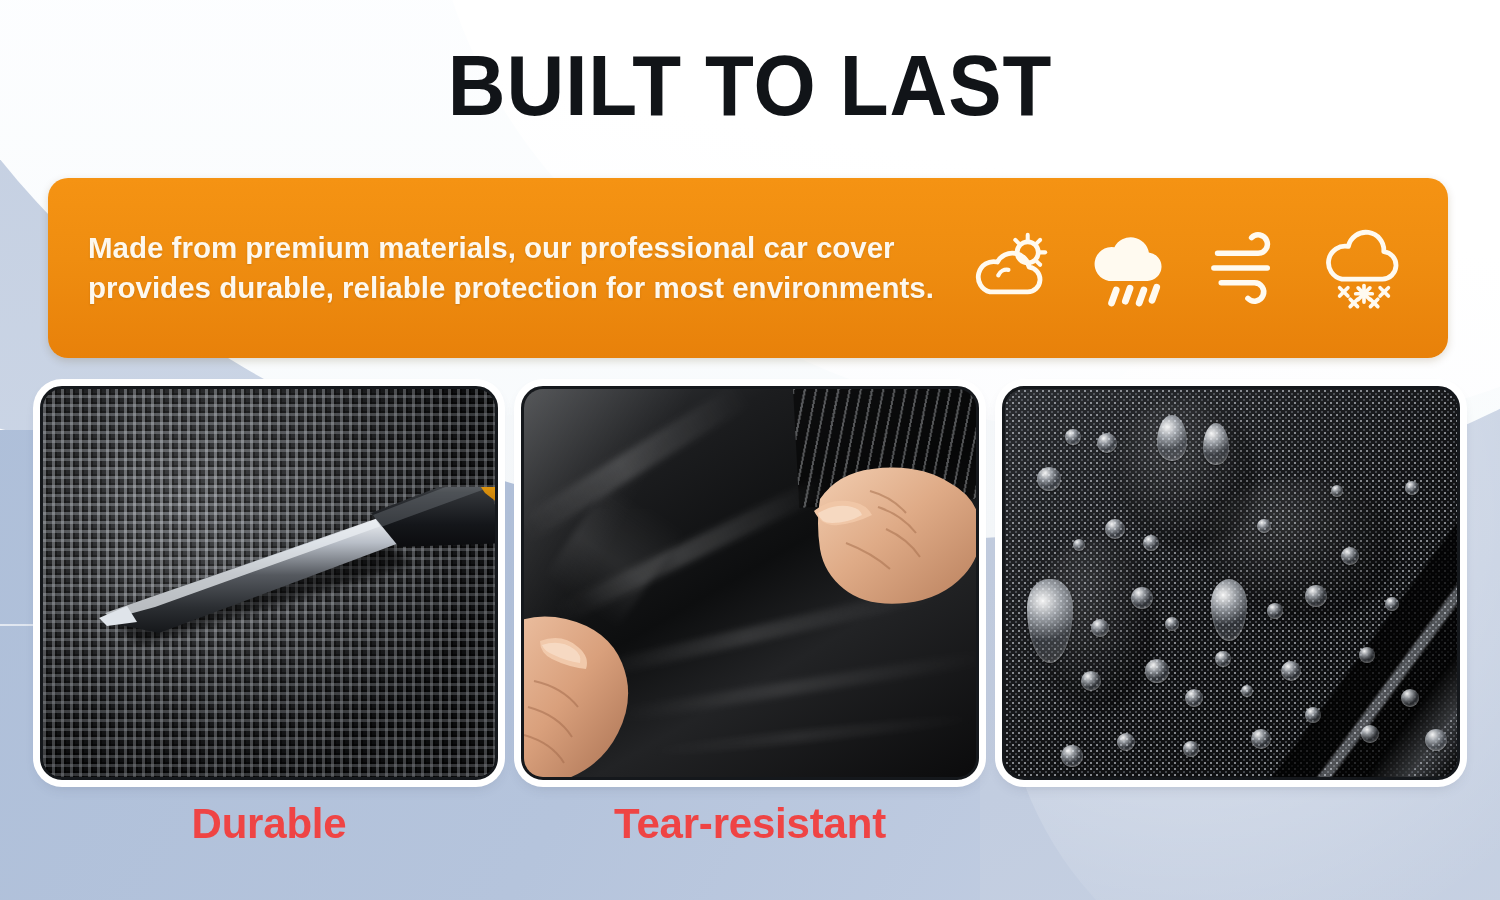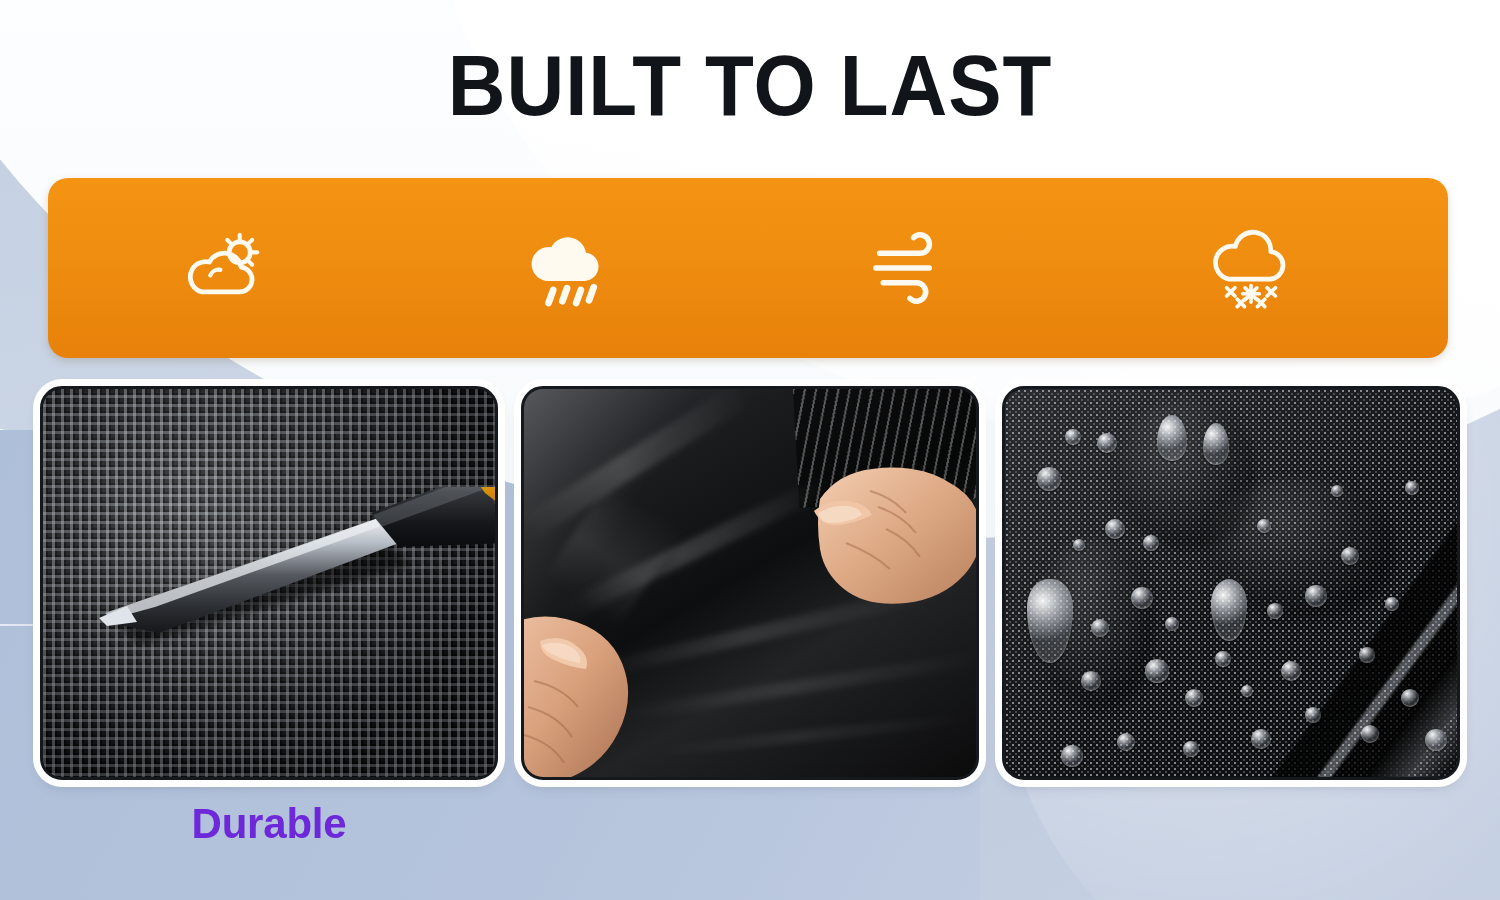--- a/index.html
+++ b/index.html
@@ -235,21 +235,21 @@
     background:
       radial-gradient(circle at 34% 26%, rgba(255,255,255,.95) 0%, rgba(226,232,240,.62) 26%, rgba(120,128,140,.30) 58%, rgba(255,255,255,.14) 100%);
     box-shadow:inset 0 -1px 2px rgba(255,255,255,.35), 0 1px 2px rgba(0,0,0,.6);
   }
 
   
   .caption {
     margin-top:20px;
     font-size:42px;
     font-weight:bold;
-    color:#6d28d9;
+    color:#ef4444;
     letter-spacing:-.2px;
     white-space:nowrap;
   }
 </style>
 </head>
 <body>
 
 <div id="page">
 
   <div class="bg-layer">
@@ -260,20 +260,21 @@
     <div class="bg-white-sweep"></div>
     <div class="bg-white-mid"></div>
     <div class="bg-soft-right"></div>
     <div class="bg-horizon"></div>
   </div>
 
   <div class="headline">BUILT TO LAST</div>
 
   <div class="banner">
 
+    <div class="banner-text">Made from premium materials, our professional car cover provides durable, reliable protection for most environments.</div>
 
     <div class="banner-icons">
 
       <span class="wicon-wrap">
         <svg class="wicon" viewBox="0 0 100 100" fill="none" stroke="#fffaf0" stroke-width="5.2" stroke-linecap="round" stroke-linejoin="round">
           <circle cx="66" cy="33" r="11.5"></circle>
           <g stroke-width="4.4">
             <line x1="66" y1="14" x2="66" y2="19"></line>
             <line x1="79.5" y1="19.5" x2="76" y2="23"></line>
             <line x1="85" y1="33" x2="80" y2="33"></line>
@@ -433,20 +434,21 @@
             <path d="M30 52 q22 -8 38 6 q12 10 8 22 q-18 -2 -34 -10 q-12 -6 -12 -18 Z" fill="#f1c9ab"></path>
             <g fill="none" stroke="#a0694a" stroke-width="2" opacity=".5">
               <path d="M24 92 q28 6 44 26"></path>
               <path d="M18 118 q30 8 44 30"></path>
               <path d="M14 146 q28 8 40 28"></path>
             </g>
             <path d="M32 56 q18 -6 32 4 q8 6 6 14 q-14 -2 -26 -8 q-10 -4 -12 -10 Z" fill="#f8ddc8" opacity=".8"></path>
           </svg>
         </div>
       </div>
+      <div class="caption">Tear-resistant</div>
     </div>
 
     <div class="card-col">
       <div class="photo-frame">
         <div class="photo">
           <div class="droptex"></div>
           <div class="seam"></div>
           <div class="seam2"></div>
 
           <div class="wetpatch" style="left:110px; top:10px;  width:140px; height:150px;"></div>

